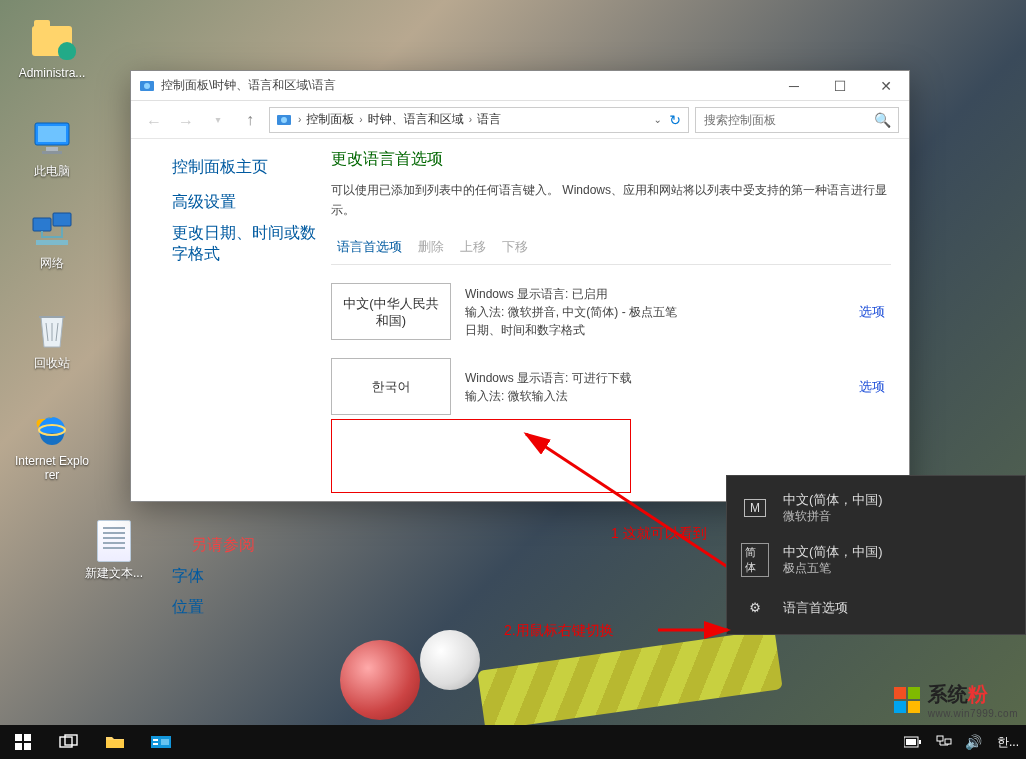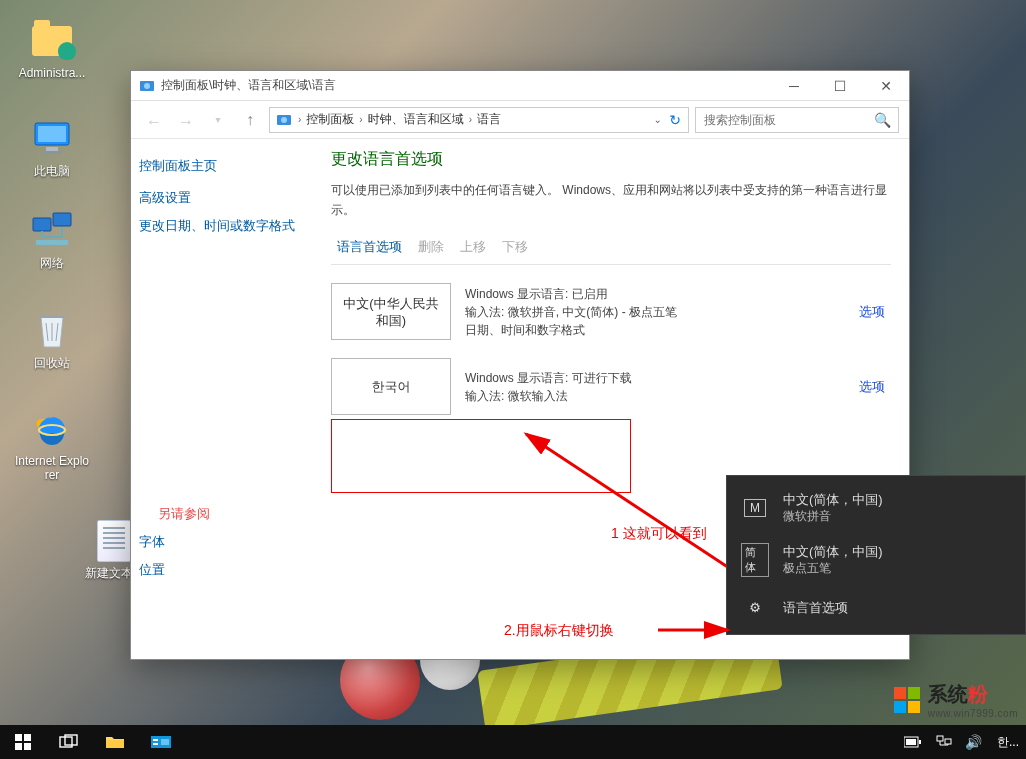--- a/index.html
+++ b/index.html
@@ -14,40 +14,40 @@
   .di { position:absolute; width:76px; text-align:center; color:#fff; font-size:12px; text-shadow:0 1px 2px rgba(0,0,0,.8); }
   .di .ico { width:42px; height:42px; margin:0 auto 4px; display:flex; align-items:center; justify-content:center; }
   .di .label { line-height:14px; word-break:break-all; }
   .folder { width:40px; height:30px; background:#ffd46b; border-radius:3px; position:relative; }
   .folder::before { content:""; position:absolute; left:2px; top:-6px; width:16px; height:8px; background:#ffd46b; border-radius:2px 2px 0 0; }
   .folder .user { position:absolute; right:-4px; bottom:-4px; width:18px; height:18px; background:#2a8; border-radius:50% 50% 45% 45%; }
   .pc-ico svg, .net-ico svg, .bin-ico svg, .ie-ico svg, .txt-ico { display:block; }
   .txt-ico { width:34px; height:42px; background:linear-gradient(#fff,#eef); border:1px solid #bcd; border-radius:2px; position:relative; }
   .txt-ico::before { content:""; position:absolute; left:5px; top:6px; width:22px; height:2px; background:#9ab; box-shadow:0 5px 0 #9ab,0 10px 0 #9ab,0 15px 0 #9ab,0 20px 0 #9ab; }
   
-  .win { position:absolute; left:130px; top:70px; width:780px; height:590px; background:#fff; border:1px solid #888; box-shadow:0 8px 30px rgba(0,0,0,.35); }
+  .win { position:absolute; left:130px; top:70px; width:780px; height:432px; background:#fff; border:1px solid #888; box-shadow:0 8px 30px rgba(0,0,0,.35); }
   .titlebar { height:30px; display:flex; align-items:center; padding:0 0 0 8px; font-size:12px; color:#444; border-bottom:1px solid #e0e0e0; }
   .titlebar .cp-ico { width:16px; height:16px; margin-right:6px; flex:none; }
   .titlebar .caption { flex:1; }
   .titlebar .sysbtn { width:46px; height:30px; display:flex; align-items:center; justify-content:center; color:#555; font-size:14px; }
   .navbar { height:38px; display:flex; align-items:center; gap:6px; padding:0 10px; border-bottom:1px solid #e6e6e6; }
   .nav-arrow { width:26px; height:26px; display:flex; align-items:center; justify-content:center; color:#999; font-size:16px; }
   .nav-arrow.dis { color:#ccc; }
   .nav-up { color:#888; }
   .addr { flex:1; height:26px; border:1px solid #ccc; display:flex; align-items:center; font-size:12px; color:#333; padding:0 2px; }
   .addr .cp-ico2 { width:16px; height:16px; margin:0 4px; }
   .addr .seg { cursor:default; padding:0 3px; }
   .addr .ch { color:#666; padding:0 2px; font-size:10px; }
   .addr .spacer { flex:1; }
   .addr .refresh { width:22px; text-align:center; color:#0078d7; font-size:14px; }
   .search { width:204px; height:26px; border:1px solid #ccc; display:flex; align-items:center; font-size:12px; color:#888; padding:0 6px; }
   .search input { border:0; outline:0; flex:1; font-size:12px; color:#333; background:transparent; }
   .search .sico { color:#888; font-size:14px; }
   .body { display:flex; height:calc(100% - 68px); }
-  .sidebar { width:200px; padding:18px 0 0 8px; font-size:13px;  }
+  .sidebar { width:200px; padding:18px 0 0 41px; font-size:16px;  }
   .sidebar .hdr { color:#005aa0; margin-bottom:14px; }
   .sidebar .link { color:#005aa0; margin-bottom:10px; cursor:pointer; }
   .sidebar .sec-sep { height:260px; }
   .sidebar .seealso-hdr { color:#ef4444; margin-bottom:10px;margin-left:19px; }
   .main { flex:1; padding:10px 18px 0 0; position:relative; }
   .mh { font-size:16px; color:#006600; margin:0 0 10px 0; font-weight:normal; }
   .desc { font-size:12px; color:#444; line-height:20px; margin-bottom:18px; }
   .actions { font-size:13px; color:#005aa0; display:flex; gap:16px; padding-left:6px; }
   .actions .act { cursor:pointer; }
   .actions .act.dis { color:#aaa; cursor:default; }

